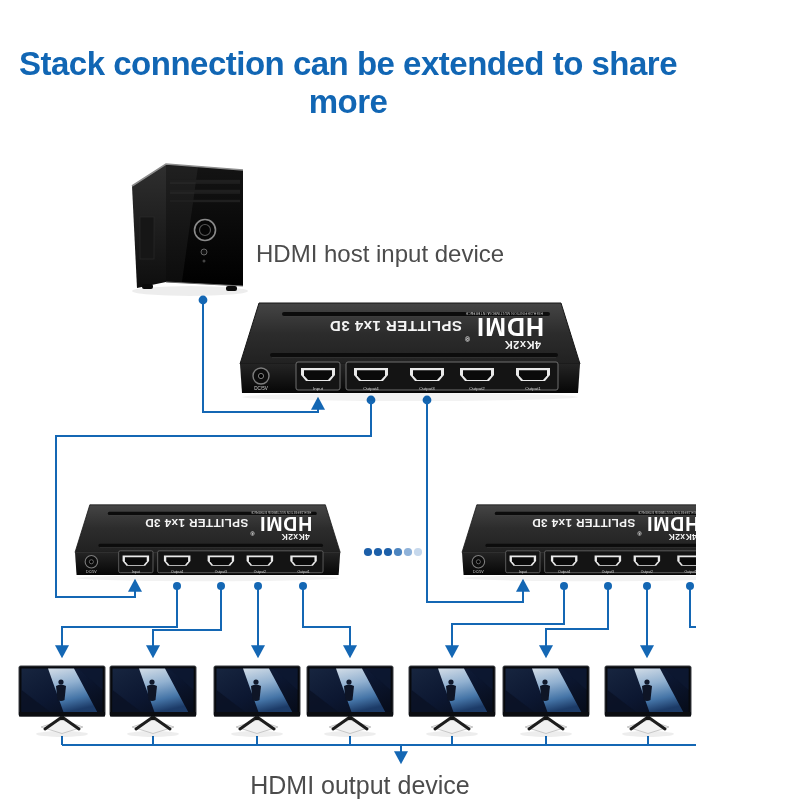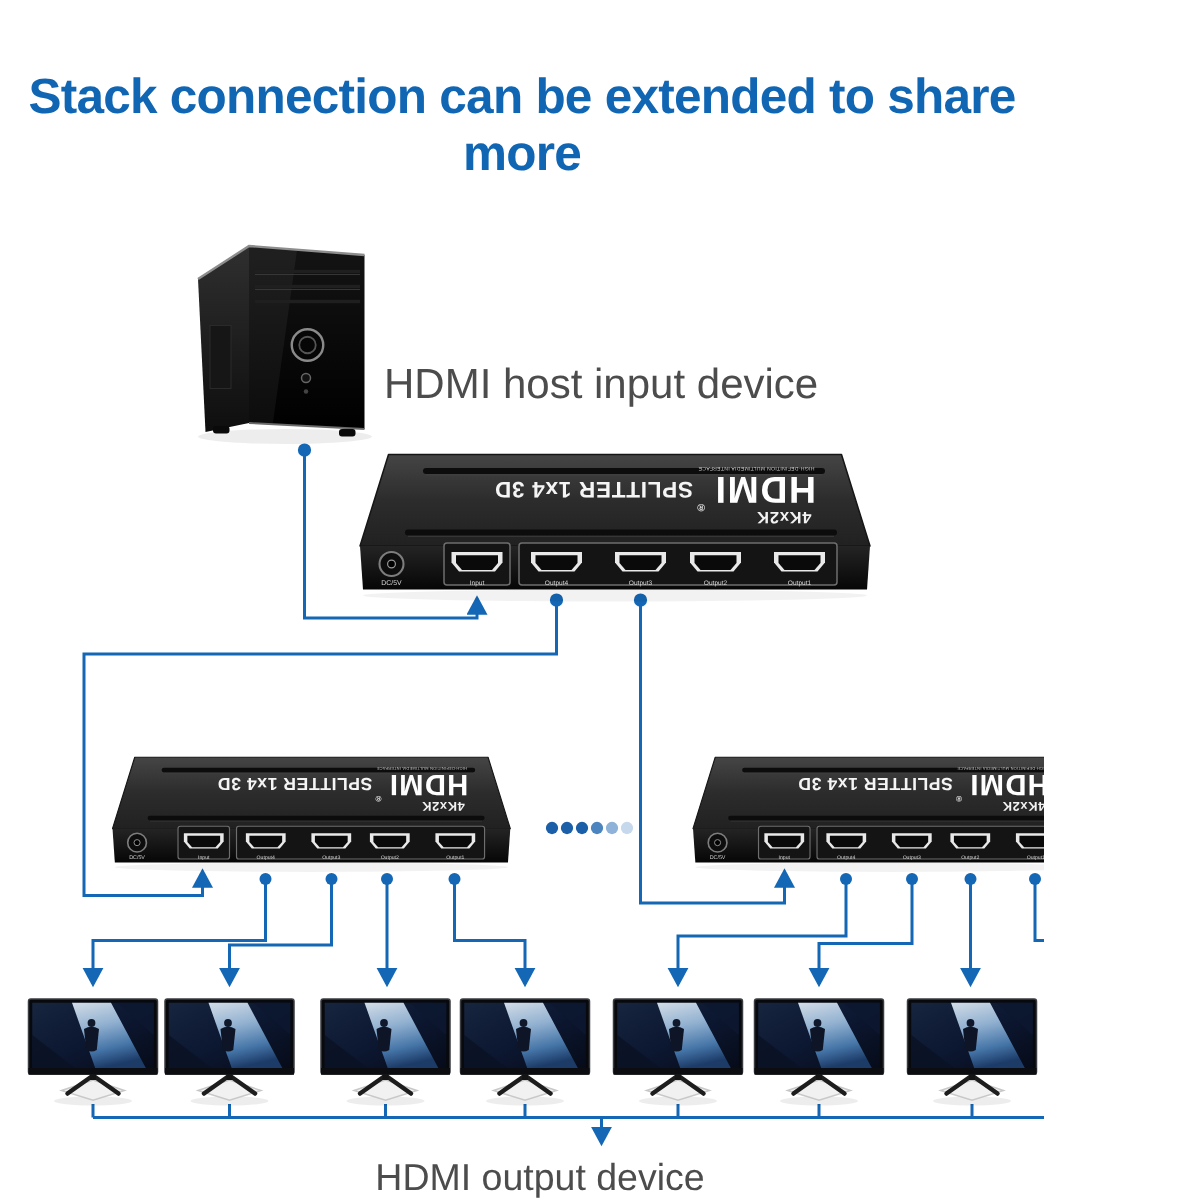--- a/index.html
+++ b/index.html
@@ -2,21 +2,21 @@
 <html><head>
 <meta charset="utf-8">
 <style>
   html,body{margin:0;padding:0;background:#fff;}
   .page{position:relative;width:696px;height:800px;background:#fff;overflow:hidden;
         font-family:"Liberation Sans",sans-serif;margin-top:14px;}
   .title{position:absolute;top:31px;left:0;right:0;text-align:center;
          font-weight:bold;font-size:33px;letter-spacing:-0.5px;color:#1166b4;}
   .subtitle{position:absolute;top:93px;left:0;right:0;text-align:center;
             font-size:21px;color:#595959;}
-  .host-label{position:absolute;left:256px;top:226px;font-size:28px;color:#4c4c4c;}
+  .host-label{position:absolute;left:256px;top:226px;font-size:24px;color:#4c4c4c;}
   .output-label{position:absolute;top:757px;left:0;right:0;text-align:center;
                 font-size:25px;color:#4c4c4c;padding-left:24px;}
   svg{position:absolute;left:0;top:0;}
   svg text{font-family:"Liberation Sans",sans-serif;}
   .cable{stroke:#1467b4;stroke-width:2;fill:none;}
   .dot{fill:#1467b4;}
 </style>
 </head>
 <body>
 

